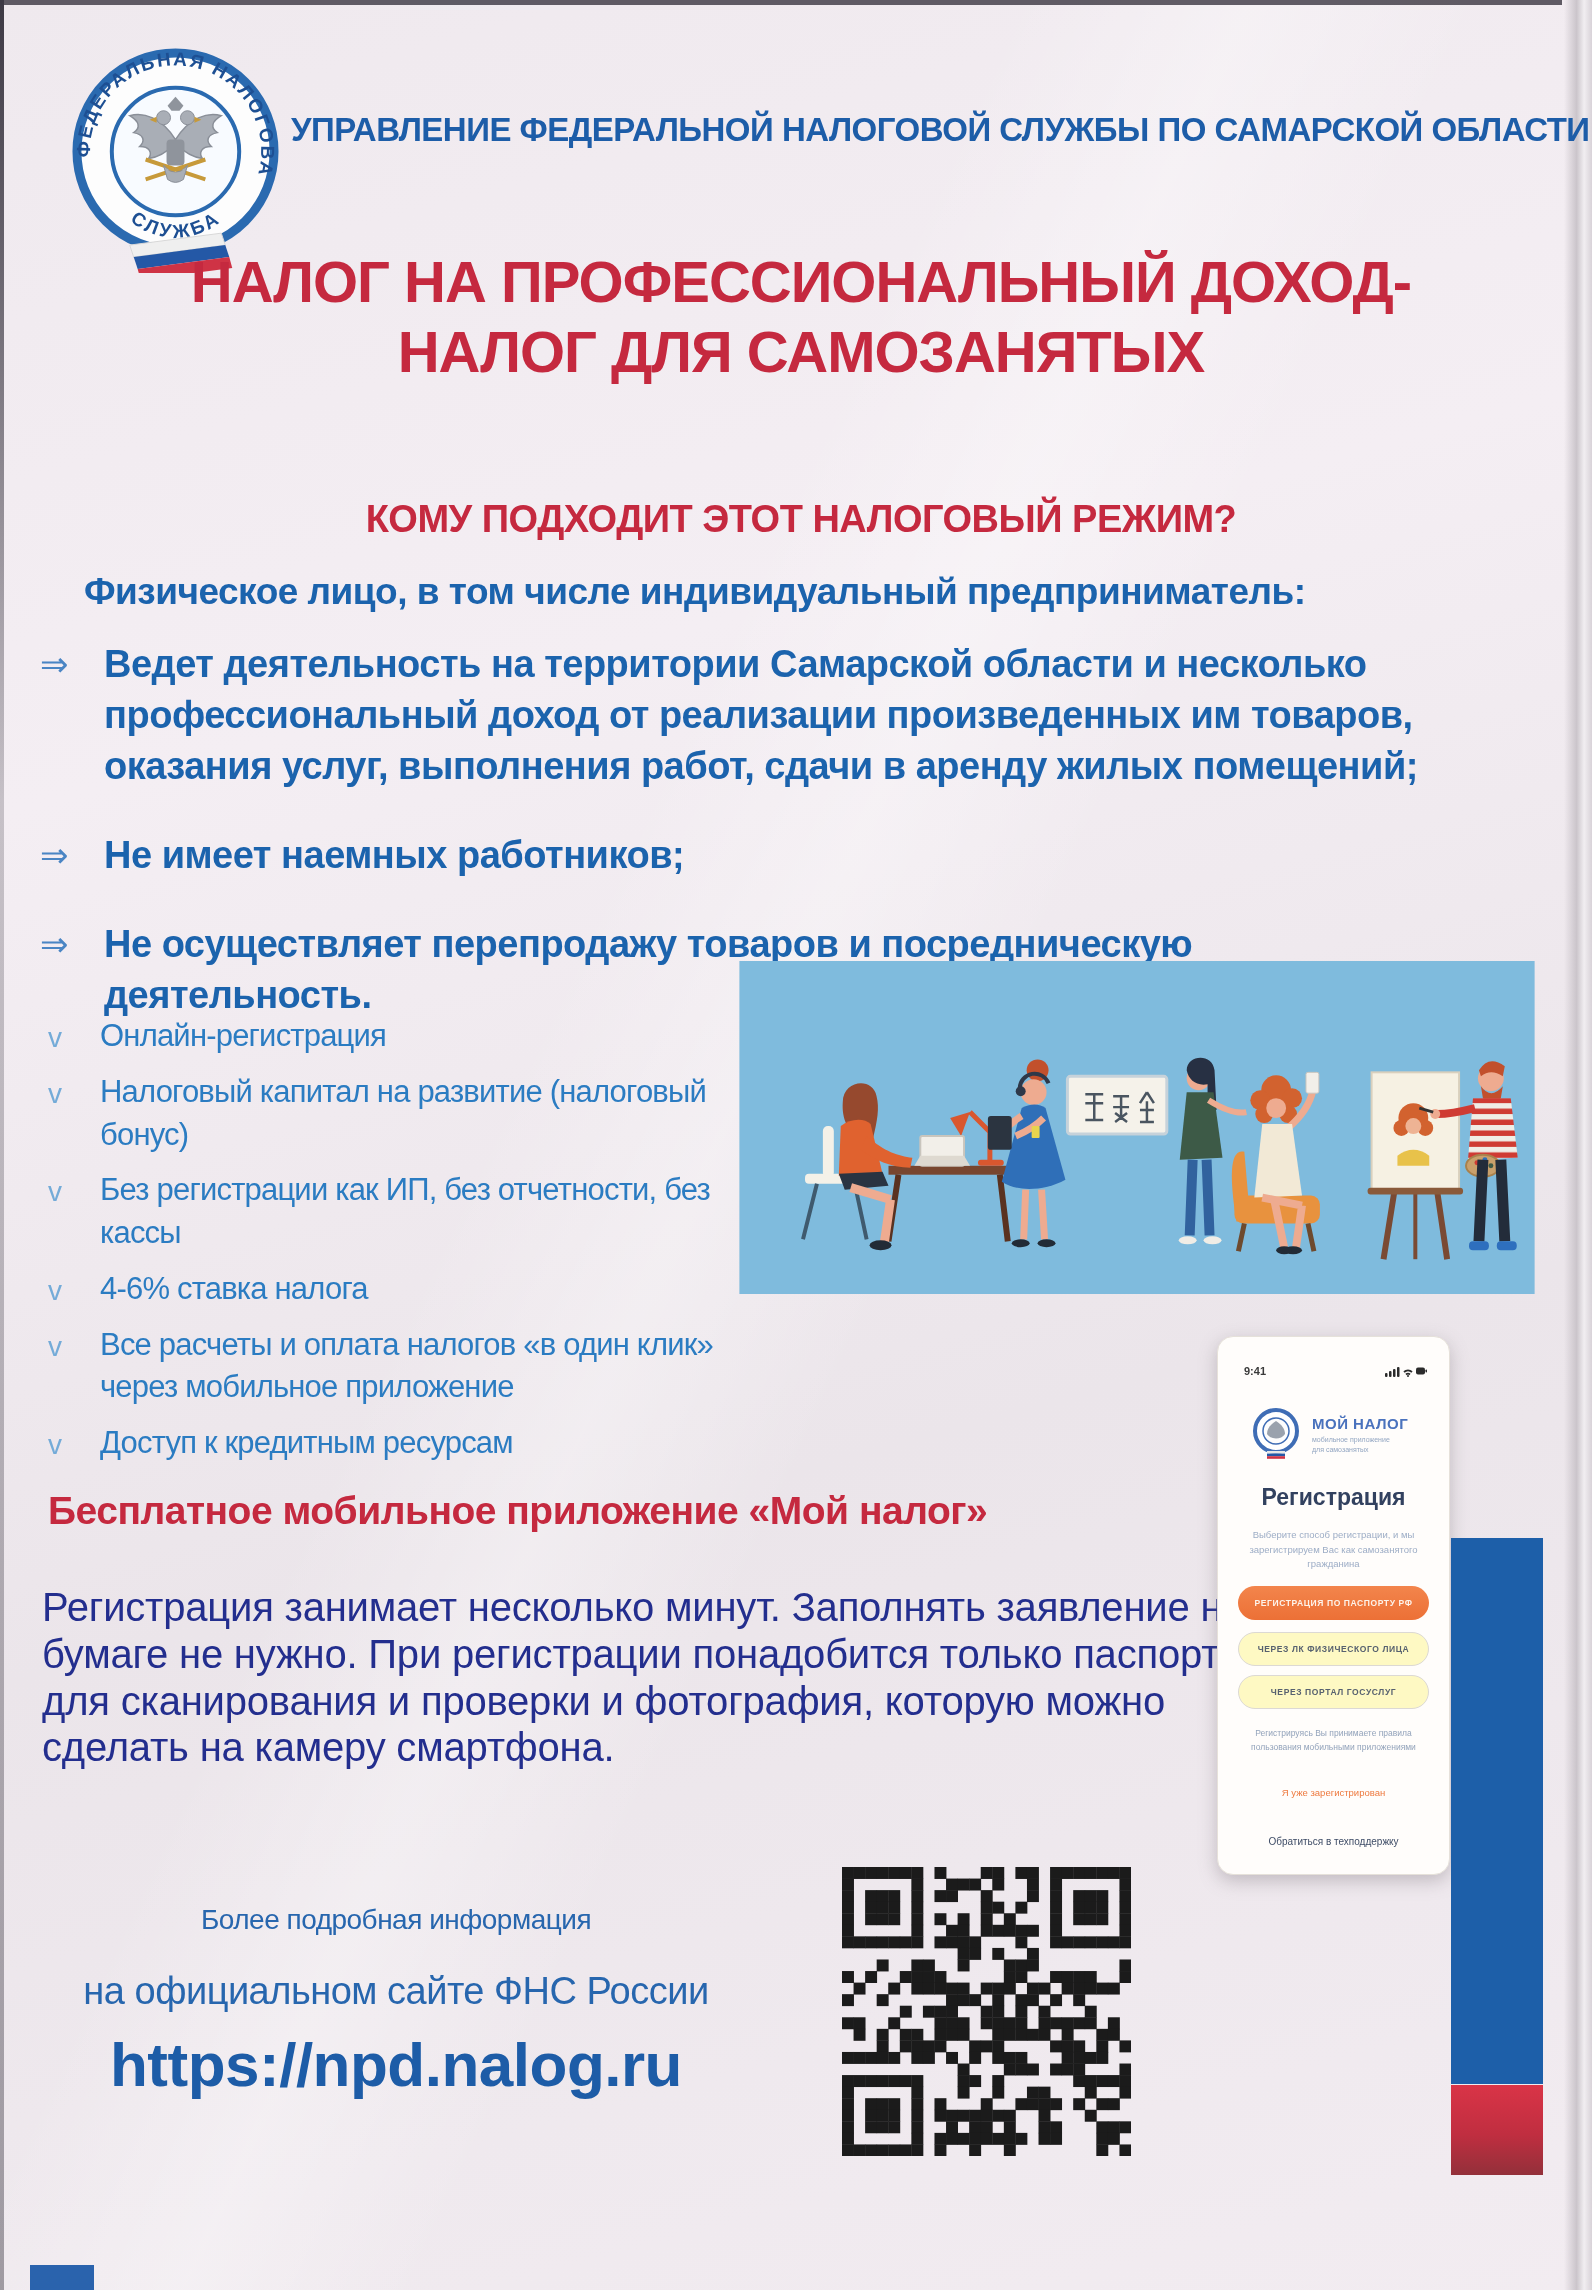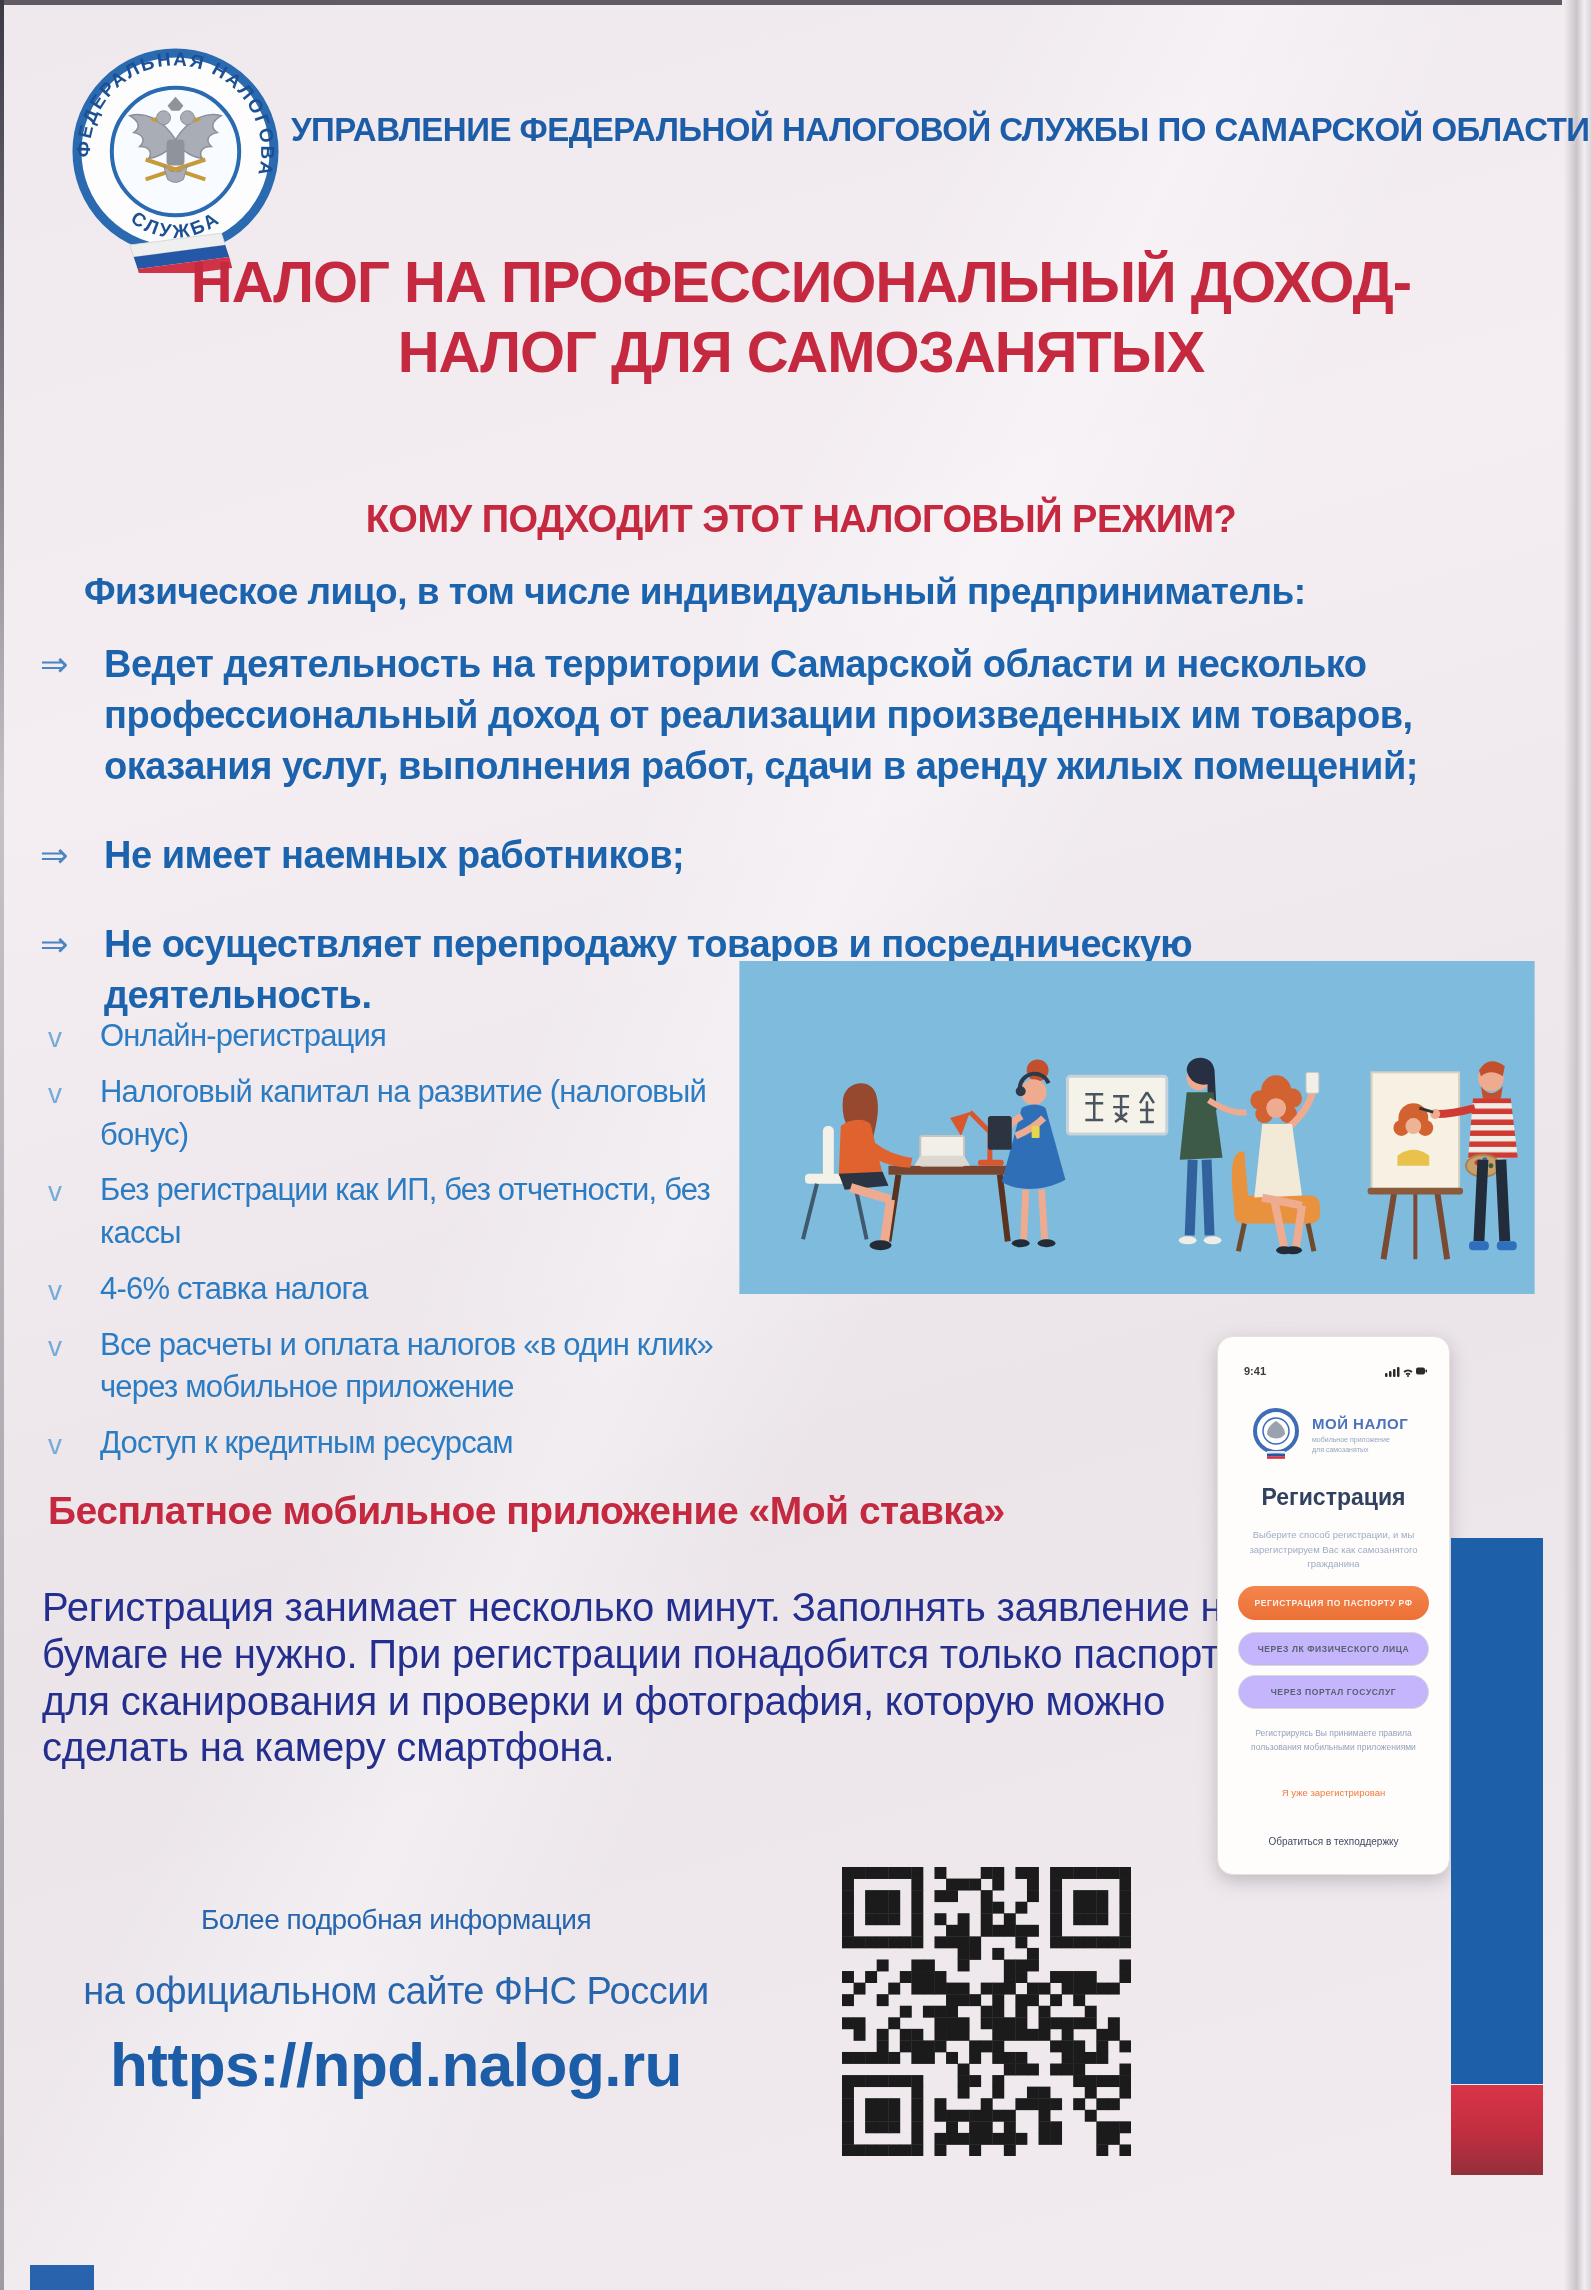--- a/index.html
+++ b/index.html
@@ -58,21 +58,21 @@
   .p-appname{font-size:15px;font-weight:700;color:#4a72bd;letter-spacing:0.5px;}
   .p-tagline{font-size:7px;color:#93a6c2;line-height:1.5;margin-top:3px;}
   .p-title{position:absolute;top:147px;left:0;width:100%;text-align:center;
     font-size:23px;font-weight:700;color:#32415f;}
   .p-desc{position:absolute;top:191px;left:24px;width:183px;text-align:center;
     font-size:9.5px;color:#9dadc6;line-height:1.55;}
   .p-btn{position:absolute;left:20px;width:191px;height:34px;border-radius:17px;
     display:flex;align-items:center;justify-content:center;
     font-size:8.5px;font-weight:700;letter-spacing:0.6px;box-sizing:border-box;}
   .p-btn.primary{top:249px;background:linear-gradient(180deg,#f3854c,#ec7036);color:#fdf3ea;}
-  .p-btn.outline{background:#c4b5fd;border:1.5px solid #dcd9d4;color:#57616f;}
+  .p-btn.outline{background:#fef9c3;border:1.5px solid #dcd9d4;color:#57616f;}
   .p-btn.o1{top:295px;} .p-btn.o2{top:338px;}
   .p-terms{position:absolute;top:390px;left:22px;width:187px;text-align:center;
     font-size:8.5px;color:#93a3bb;line-height:1.6;}
   .p-already{position:absolute;top:450px;left:0;width:100%;text-align:center;
     font-size:9.5px;color:#ee7a3f;}
   .p-support{position:absolute;top:499px;left:0;width:100%;text-align:center;
     font-size:10px;color:#3e4c66;}
 
   
   .footer-info{position:absolute;left:75px;top:1904px;width:642px;text-align:center;color:#2766ae;}
@@ -282,21 +282,21 @@
         <circle cx="742" cy="203" r="2.5" fill="#cf3b33"></circle>
         <circle cx="750" cy="200" r="2.5" fill="#2f6fb8"></circle>
         <circle cx="756" cy="206" r="2.5" fill="#3d5a47"></circle>
         <path d="M748,200 L744,282 M766,200 L770,282" stroke="#232c3a" stroke-width="11"></path>
         <rect x="734" y="282" width="20" height="9" rx="4" fill="#2e6fbe"></rect>
         <rect x="762" y="282" width="20" height="9" rx="4" fill="#2e6fbe"></rect>
       </g>
     </svg>
   </div>
 
-  <div class="app-heading">Бесплатное мобильное приложение «Мой ставка»</div>
+  <div class="app-heading">Бесплатное мобильное приложение «Мой налог»</div>
   <div class="app-paragraph">Регистрация занимает несколько минут. Заполнять заявление на бумаге не нужно. При регистрации понадобится только паспорт для сканирования и проверки и фотография, которую можно сделать на  камеру смартфона.</div>
 
   <div class="phone">
     <div class="p-status">
       <span class="p-time">9:41</span>
       <svg width="42" height="12" viewBox="0 0 42 12">
         <g fill="#2b2b2b">
           <rect x="0" y="8" width="2.5" height="4" rx="1"></rect>
           <rect x="4" y="6" width="2.5" height="6" rx="1"></rect>
           <rect x="8" y="4" width="2.5" height="8" rx="1"></rect>

